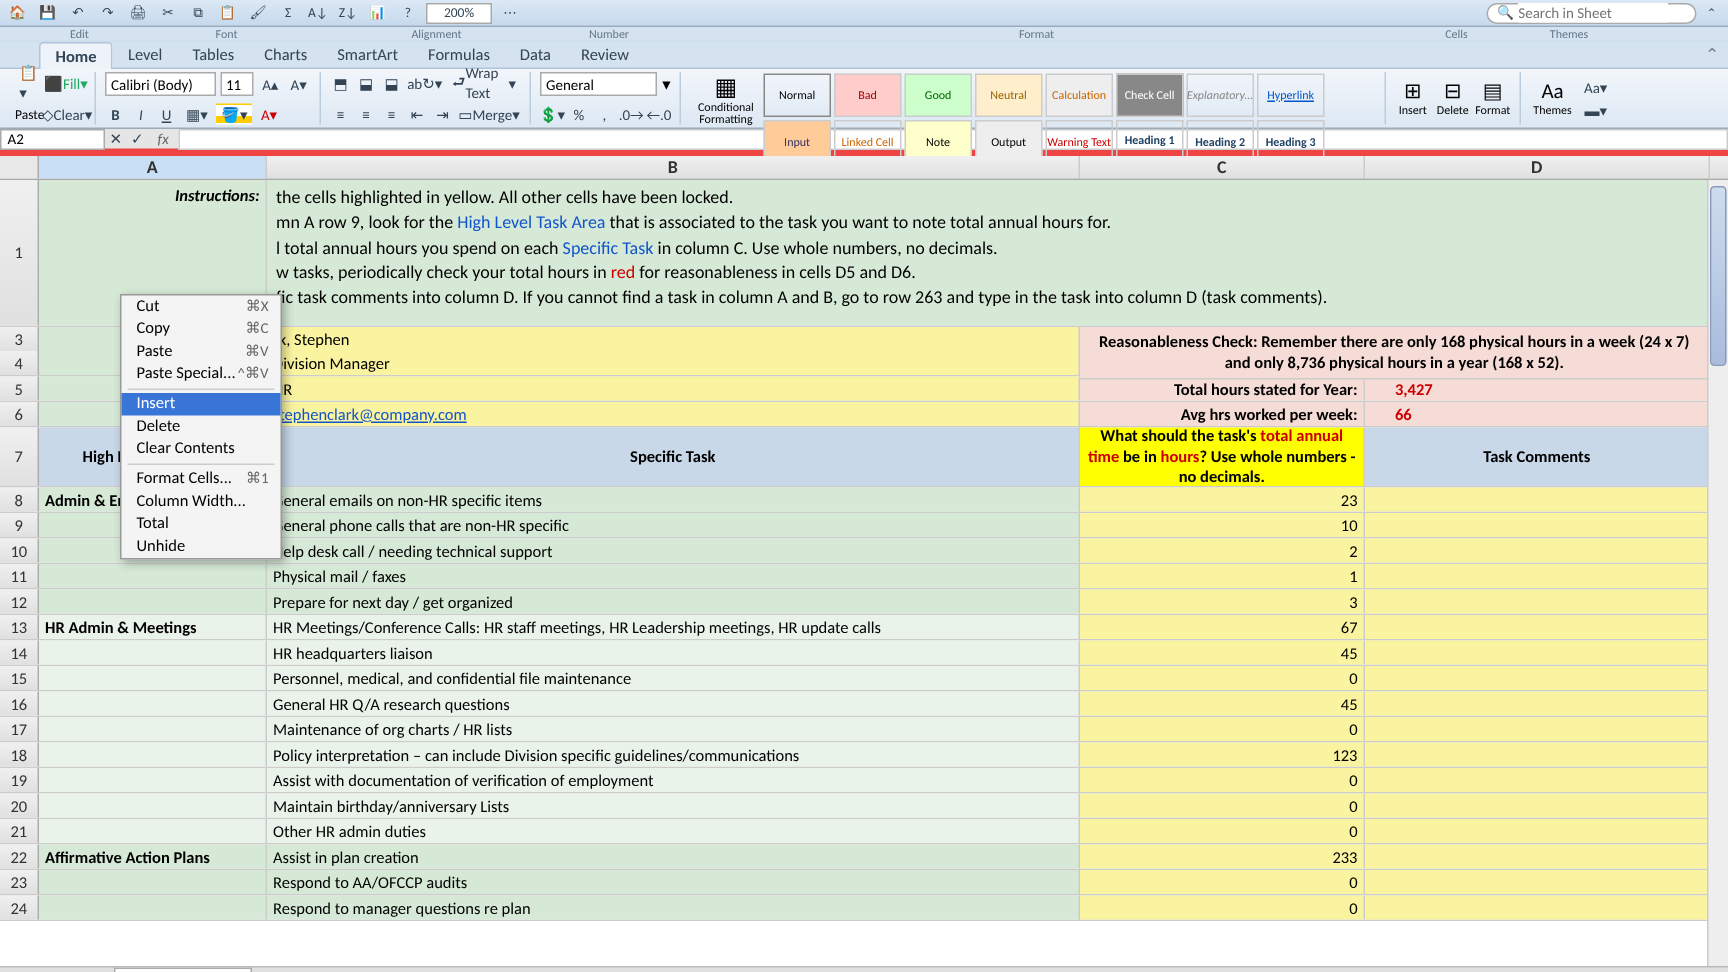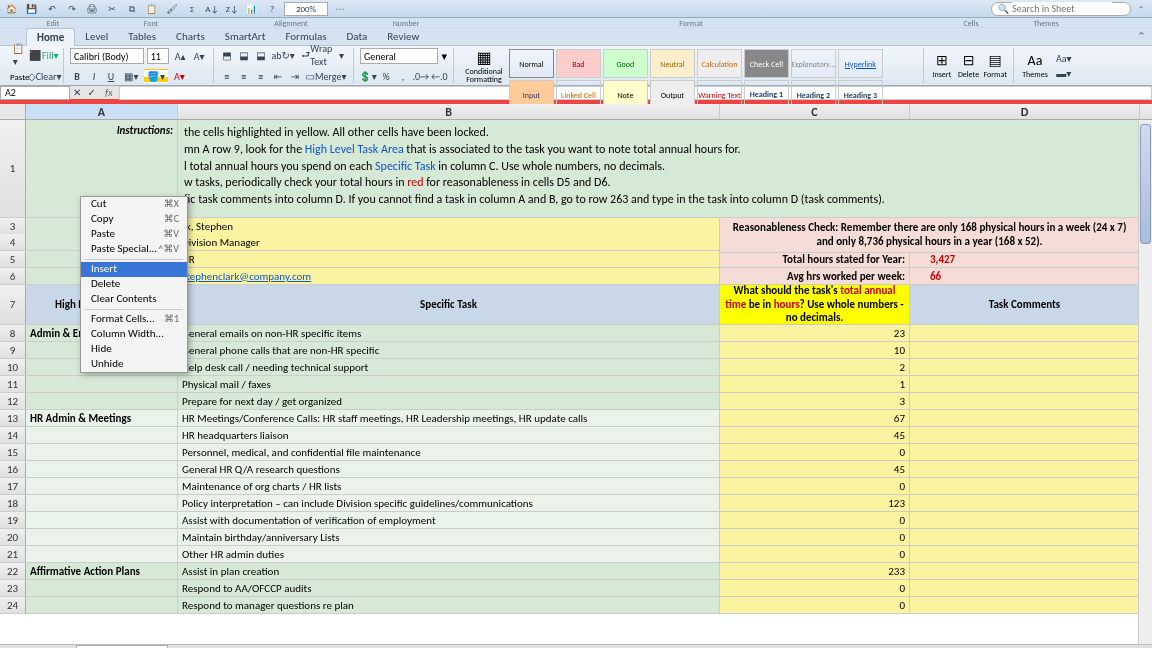--- a/index.html
+++ b/index.html
@@ -470,21 +470,21 @@
       </div>
       <div class="ctxsep"></div>
       <div class="ctxitem">
         <span>Format Cells...</span>
         <span class="ctxshort">⌘1</span>
       </div>
       <div class="ctxitem">
         <span>Column Width...</span>
       </div>
       <div class="ctxitem">
-        <span>Hide</span>
+        <span>Total</span>
       </div>
       <div class="ctxitem">
         <span>Unhide</span>
       </div>
     </div>
 </div>
 
 <div class="tabstrip">
   <span class="tabnav">|◀</span>
   <span class="tabnav">◀</span>

